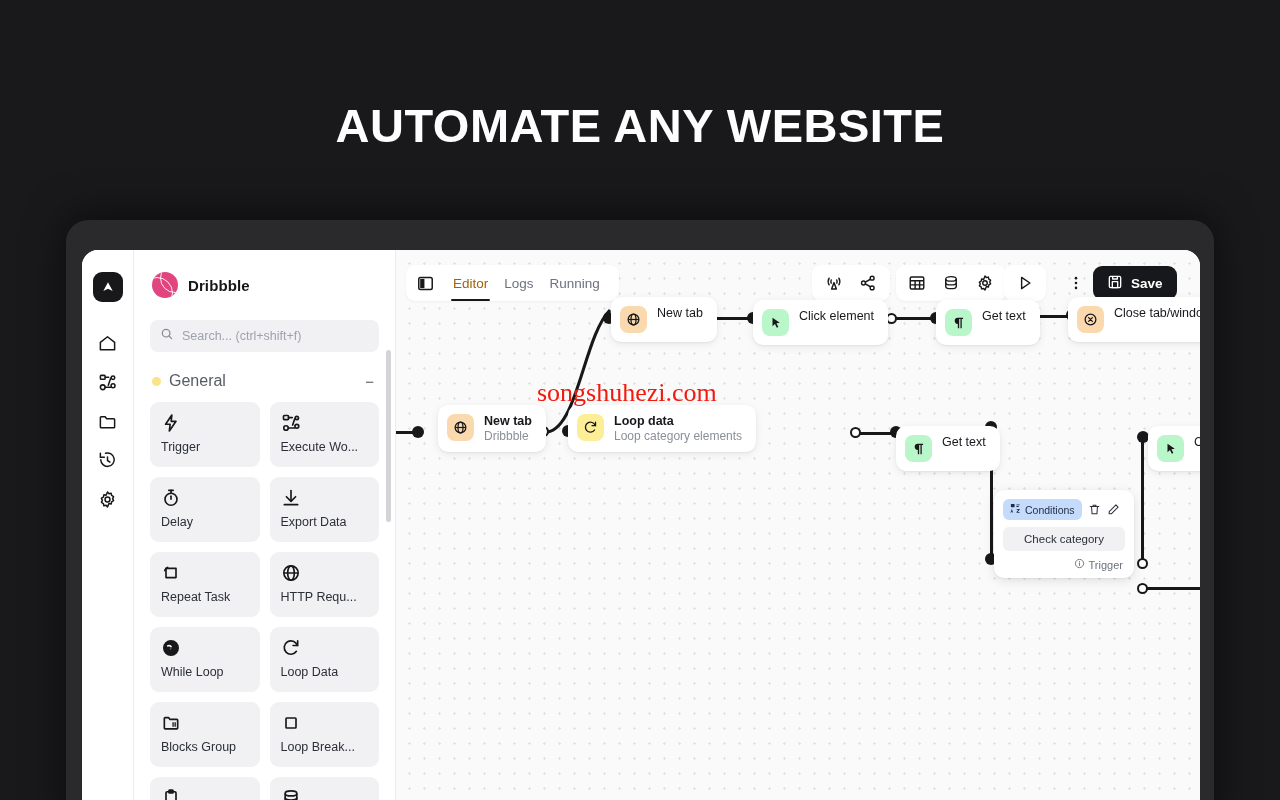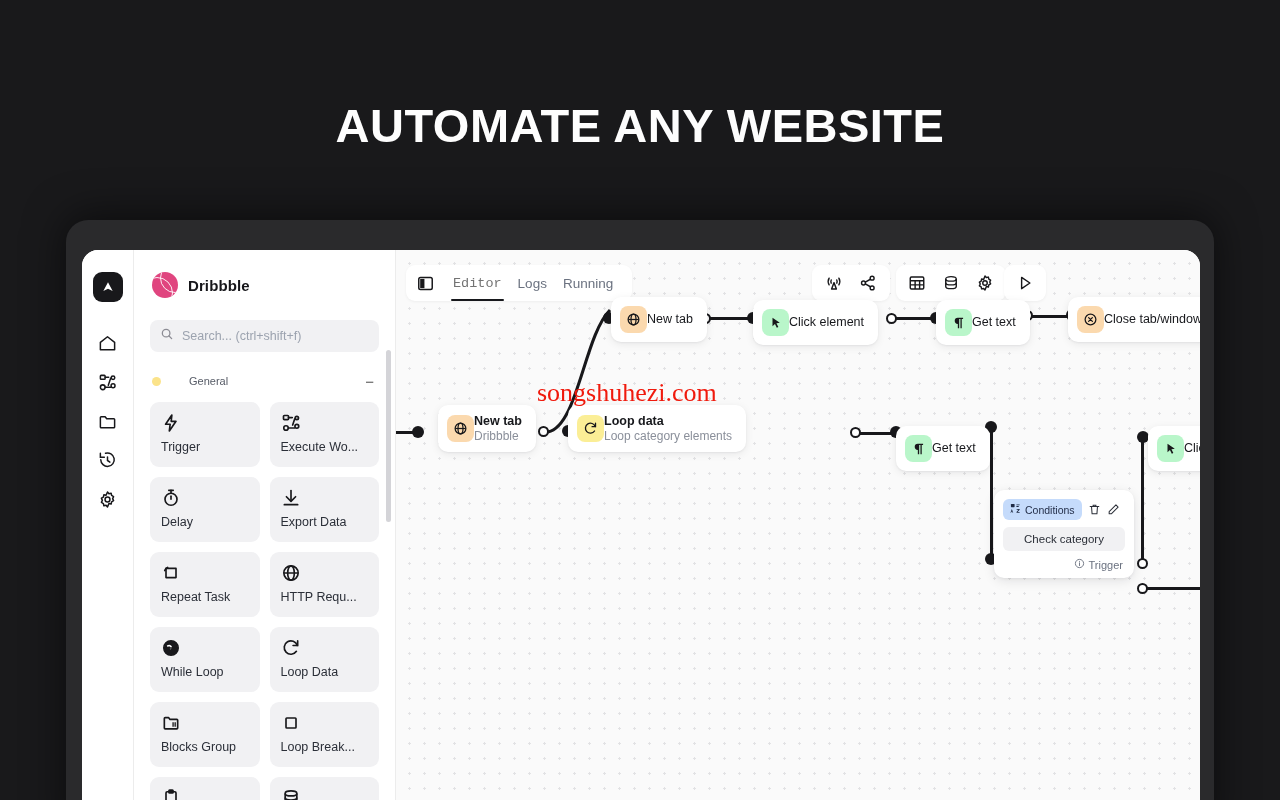--- a/index.html
+++ b/index.html
@@ -125,21 +125,21 @@
   .group-header {
     display: flex; align-items: center;
     height: 26px; margin-bottom: 8px;
     padding: 0 2px;
   }
   .group-dot {
     width: 9px; height: 9px; border-radius: 50%;
     background: #fbe38a; margin-right: 8px; flex: 0 0 9px;
   }
   .group-label {
-    font-size: 11px; color: #565b66; flex: 1; margin-left: 20px;
+    font-size: 16px; color: #565b66; flex: 1;
   }
   .group-collapse {
     font-size: 15px; color: #555; line-height: 1;
     cursor: pointer; padding: 0 3px;
   }
 
   .block-grid {
     display: grid;
     grid-template-columns: 1fr 1fr;
     gap: 10px;
@@ -193,21 +193,21 @@
     margin-right: 8px;
     cursor: pointer;
     display:flex;align-items:center;justify-content:center;
   }
   .tab {
     font-size: 13.5px; color: #6b7280;
     padding: 9px 7px 8px 7px;
     cursor: pointer;
     position: relative;
   }
-  .tab.active { color: #737373; font-family: Liberation Mono, monospace; }
+  .tab.active { color: #a16207; }
   .tab.active::after {
     content: ""; position: absolute;
     left: 5px; right: 5px; bottom: -2px; height: 2.5px;
     background: #17181c; border-radius: 2px;
   }
   .tb-btn {
     width: 34px; height: 36px;
     display: flex; align-items: center; justify-content: center;
     cursor: pointer;
   }
@@ -224,22 +224,23 @@
     color: #fff; font-size: 13.5px; font-weight: bold;
     cursor: pointer;
   }
 
   
   .node {
     position: absolute;
     background: #fff;
     border-radius: 10px;
     box-shadow: 0 2px 8px rgba(17,17,26,0.08), 0 1px 2px rgba(17,17,26,0.05);
-    display: flex; align-items: center;
+    display: flex; 
     padding: 9px 14px 9px 9px;
+    gap: 10px;
     cursor: pointer;
   }
   .node-ico {
     width: 27px; height: 27px; border-radius: 8px;
     display: flex; align-items: center; justify-content: center;
     flex: 0 0 27px;
   }
   .node-txt { line-height: 1.18; }
   .node-title { font-size: 12.5px; color: #17181c; white-space: nowrap; }
   .node-title.bold { font-weight: bold; }
@@ -540,20 +541,39 @@
     </div>
 
     <div class="tb-group tb-c">
       <div class="tb-btn">
         <svg width="18" height="18" viewBox="0 0 24 24" fill="none" stroke="#18181b" stroke-width="1.9" stroke-linejoin="round">
             <path d="M7.5 4.5 18.5 12 7.5 19.5z"></path>
           </svg>
       </div>
     </div>
 
+    <div class="tb-group tb-d">
+      <div class="tb-btn">
+        <svg width="18" height="18" viewBox="0 0 24 24" fill="#18181b">
+            <circle cx="12" cy="5.5" r="1.7"></circle>
+            <circle cx="12" cy="12" r="1.7"></circle>
+            <circle cx="12" cy="18.5" r="1.7"></circle>
+          </svg>
+      </div>
+      <div class="save-btn">
+        <span>
+          <svg width="16" height="16" viewBox="0 0 24 24" fill="none" stroke="#fff" stroke-width="2" stroke-linejoin="round">
+              <rect x="3.5" y="3.5" width="17" height="17" rx="2"></rect>
+              <rect x="8" y="11.5" width="8" height="9"></rect>
+              <path d="M8.5 3.5v4h7v-4"></path>
+            </svg>
+        </span>
+        <span>Save</span>
+      </div>
+    </div>
 
     <div class="edge" style="left:-4px; top:181px; width:24px; height:3px;"></div>
     <div class="handle h-out" style="left:16px; top:176px;"></div>
 
     <svg style="position:absolute; left:140px; top:170px; width:130px; height:30px; overflow:visible;">
       <path d="M12 12 C 42 6, 48 -84, 74 -110" fill="none" stroke="#18181b" stroke-width="3.1"></path>
     </svg>
     <div class="handle h-in" style="left:142px; top:176px;"></div>
     <div class="handle h-out" style="left:166px; top:175px;"></div>
     <div class="handle h-out" style="left:207px; top:62px;"></div>

